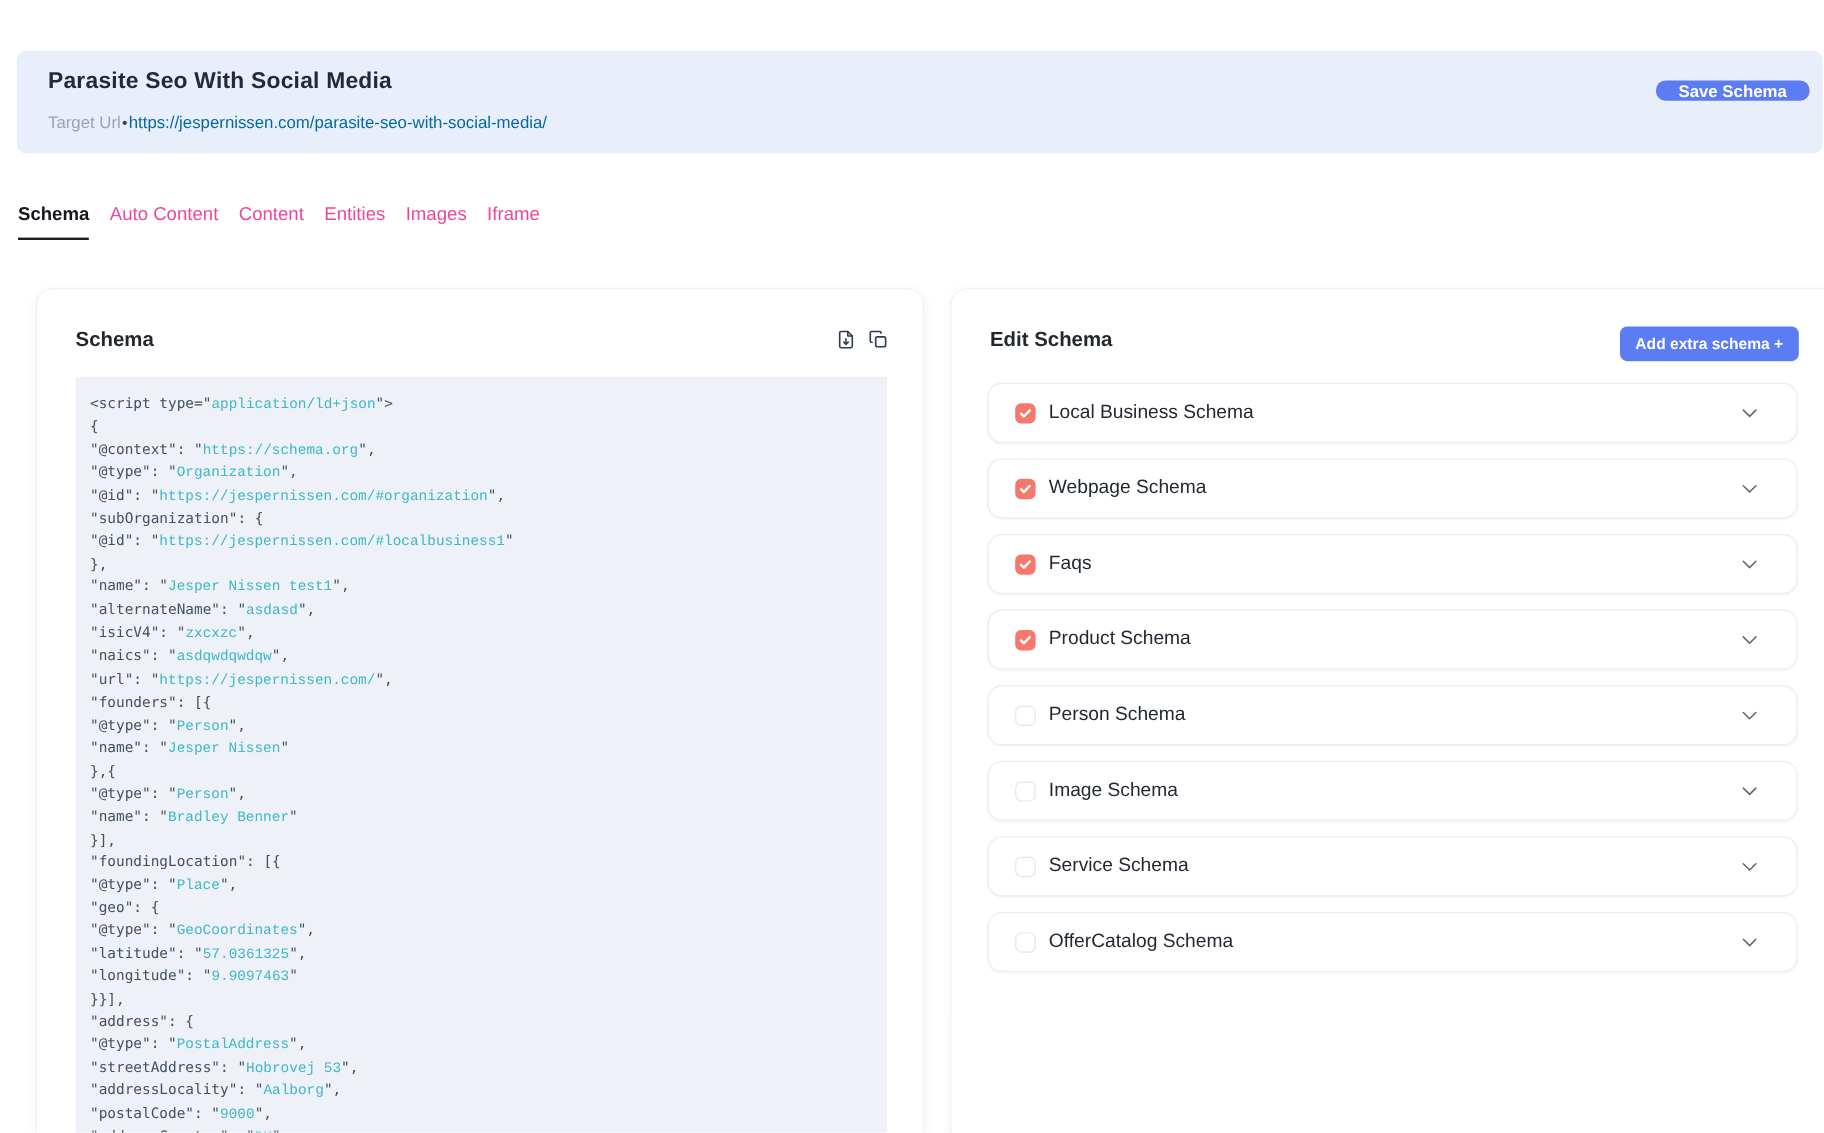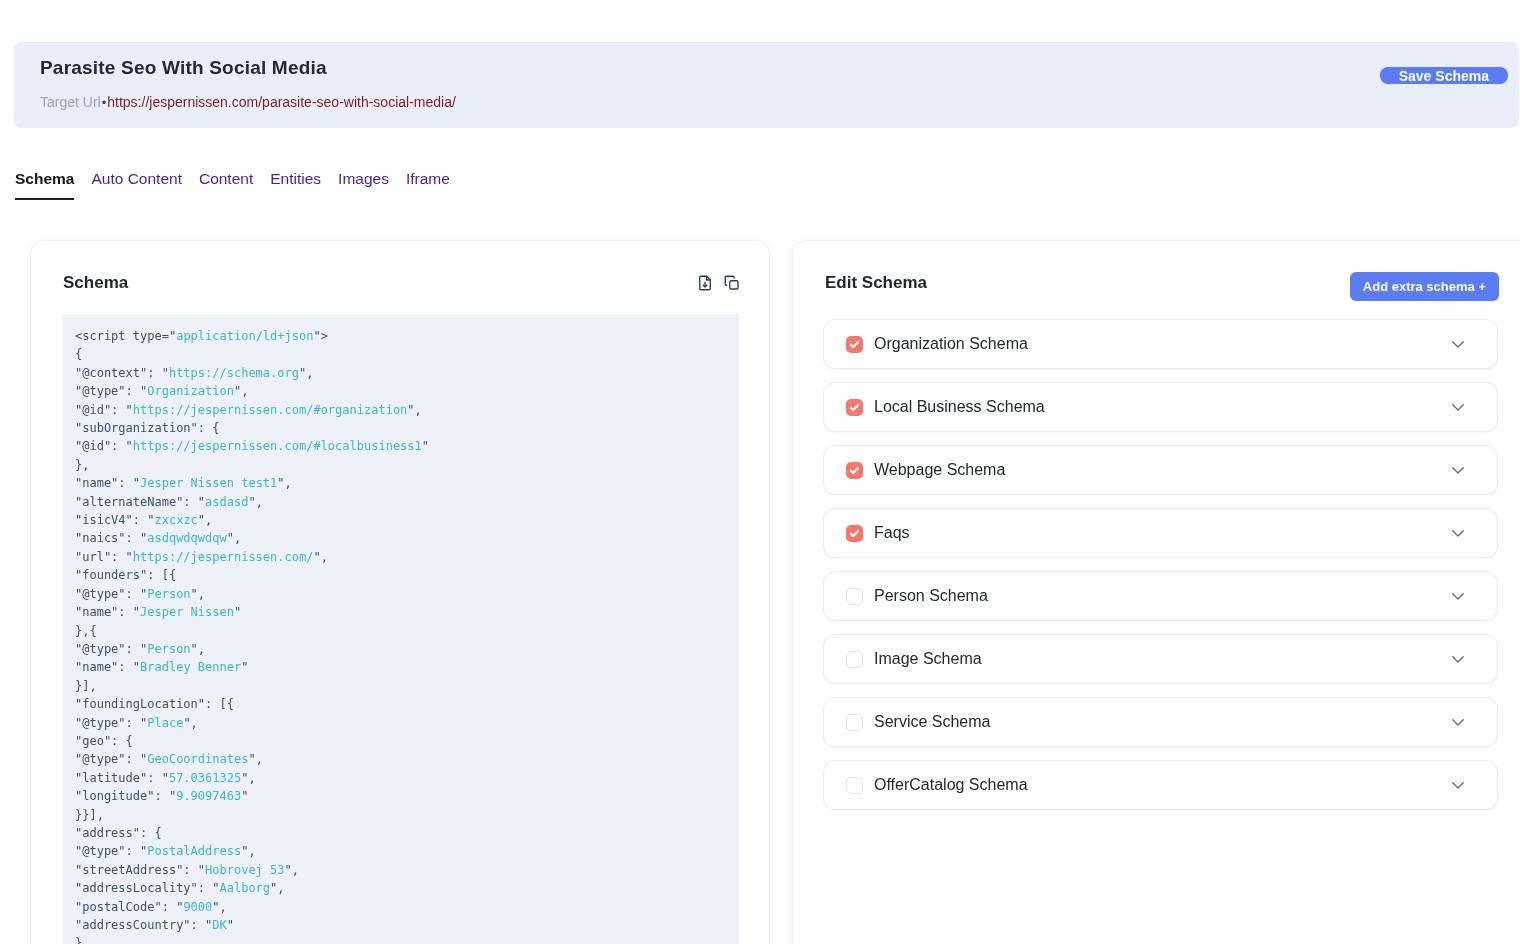--- a/index.html
+++ b/index.html
@@ -7,45 +7,45 @@
        font-family:"Liberation Sans",sans-serif;color:#242a33;}
 
   
   .header{position:absolute;left:14px;top:42px;width:1505px;height:86px;
           background:var(--header-bg);border-radius:8px;}
   .page-title{position:absolute;left:26px;top:15px;font-size:19px;font-weight:700;
               color:#242a33;letter-spacing:.2px;text-align:right;}
   .meta{position:absolute;left:26px;top:52px;display:flex;align-items:center;gap:1px;font-size:14px;}
   .meta .lbl{color:#9aa3b2;}
   .meta .dot{color:#3c424d;font-size:13px;}
-  .meta .url{color:#7f1d1d;}
+  .meta .url{color:#0369a1;}
   .save-btn{position:absolute;right:11px;top:25px;height:17px;padding:0 19px;border:none;
             border-radius:8px;background:var(--accent);color:#fff;font-size:14px;font-weight:600;
             font-family:"Liberation Sans",sans-serif;cursor:pointer;}
 
   
   .tabs{position:absolute;left:15px;top:170px;display:flex;gap:17px;font-size:15.5px;}
-  .tab{padding-bottom:10px;color:#4c1d95;cursor:pointer;border-bottom:2.5px solid transparent;}
+  .tab{padding-bottom:10px;color:#ec4899;cursor:pointer;border-bottom:2.5px solid transparent;}
   .tab.active{color:#14171c;font-weight:600;border-bottom-color:#1a1d22;}
 
   
   .card{position:absolute;background:#fff;border:1px solid #f0f1f4;border-radius:14px;
         box-shadow:0 2px 10px rgba(20,30,50,.05);}
   .card-left{left:30px;top:240px;width:738px;height:740px;}
   .card-right{left:792px;top:240px;width:758px;height:740px;}
   .panel-title{position:absolute;left:32px;top:32px;font-size:17px;font-weight:600;color:#23282f;}
   .panel-icons{position:absolute;top:33px;right:28px;display:flex;gap:9px;}
   .panel-icons svg{display:block;cursor:pointer;}
 
   
   .code{position:absolute;left:32px;top:73px;width:676px;height:667px;background:var(--code-bg);
         padding:13px 12px;box-sizing:border-box;overflow:hidden;white-space:pre;
         font-family:"DejaVu Sans Mono","Liberation Mono",monospace;font-size:12px;line-height:18.4px;
         color:var(--code-plain);}
-  .tok-s{color:var(--code-string);}
+  .tok-s{color:var(--code-string);font-family:Liberation Mono, monospace;}
 
   
   .add-btn{position:absolute;top:31px;right:52px;height:29px;padding:2px 13px;border:none;
            border-radius:6px;background:var(--accent);color:#fff;font-size:13px;font-weight:600;
            font-family:"Liberation Sans",sans-serif;cursor:pointer;}
   .schema-list{position:absolute;left:30px;top:78px;width:675px;}
   .schema-row{display:flex;align-items:center;height:50px;margin-bottom:13px;padding:0 22px;
               box-sizing:border-box;background:#fff;border:1px solid #eaecf0;border-radius:12px;
               box-shadow:0 1px 2px rgba(16,24,40,.04);cursor:pointer;}
   .cbx{width:17px;height:17px;border-radius:5px;flex:0 0 auto;display:flex;align-items:center;
@@ -99,31 +99,20 @@
   <div class="card card-right">
     <div class="panel-title">Edit Schema</div>
     <button class="add-btn">Add extra schema +</button>
     <div class="schema-list" id="schema-list">
         <div class="schema-row">
           <span class="cbx checked">
             <svg width="11" height="11" viewBox="0 0 12 12" fill="none" stroke="#fff" stroke-width="2.2" stroke-linecap="round" stroke-linejoin="round">
               <path d="M2 6.2 4.6 8.8 10 3.2"></path>
             </svg>
           </span>
-          <span class="row-label">Organization Schema</span>
-          <svg class="chev" width="18" height="18" viewBox="0 0 24 24">
-            <path d="M5 9l7 7 7-7" fill="none" stroke="#5f6670" stroke-width="1.7" stroke-linecap="round" stroke-linejoin="round"></path>
-          </svg>
-        </div>
-        <div class="schema-row">
-          <span class="cbx checked">
-            <svg width="11" height="11" viewBox="0 0 12 12" fill="none" stroke="#fff" stroke-width="2.2" stroke-linecap="round" stroke-linejoin="round">
-              <path d="M2 6.2 4.6 8.8 10 3.2"></path>
-            </svg>
-          </span>
           <span class="row-label">Local Business Schema</span>
           <svg class="chev" width="18" height="18" viewBox="0 0 24 24">
             <path d="M5 9l7 7 7-7" fill="none" stroke="#5f6670" stroke-width="1.7" stroke-linecap="round" stroke-linejoin="round"></path>
           </svg>
         </div>
         <div class="schema-row">
           <span class="cbx checked">
             <svg width="11" height="11" viewBox="0 0 12 12" fill="none" stroke="#fff" stroke-width="2.2" stroke-linecap="round" stroke-linejoin="round">
               <path d="M2 6.2 4.6 8.8 10 3.2"></path>
             </svg>
@@ -133,20 +122,31 @@
             <path d="M5 9l7 7 7-7" fill="none" stroke="#5f6670" stroke-width="1.7" stroke-linecap="round" stroke-linejoin="round"></path>
           </svg>
         </div>
         <div class="schema-row">
           <span class="cbx checked">
             <svg width="11" height="11" viewBox="0 0 12 12" fill="none" stroke="#fff" stroke-width="2.2" stroke-linecap="round" stroke-linejoin="round">
               <path d="M2 6.2 4.6 8.8 10 3.2"></path>
             </svg>
           </span>
           <span class="row-label">Faqs</span>
+          <svg class="chev" width="18" height="18" viewBox="0 0 24 24">
+            <path d="M5 9l7 7 7-7" fill="none" stroke="#5f6670" stroke-width="1.7" stroke-linecap="round" stroke-linejoin="round"></path>
+          </svg>
+        </div>
+        <div class="schema-row">
+          <span class="cbx checked">
+            <svg width="11" height="11" viewBox="0 0 12 12" fill="none" stroke="#fff" stroke-width="2.2" stroke-linecap="round" stroke-linejoin="round">
+              <path d="M2 6.2 4.6 8.8 10 3.2"></path>
+            </svg>
+          </span>
+          <span class="row-label">Product Schema</span>
           <svg class="chev" width="18" height="18" viewBox="0 0 24 24">
             <path d="M5 9l7 7 7-7" fill="none" stroke="#5f6670" stroke-width="1.7" stroke-linecap="round" stroke-linejoin="round"></path>
           </svg>
         </div>
         <div class="schema-row">
           <span class="cbx unchecked"></span>
           <span class="row-label">Person Schema</span>
           <svg class="chev" width="18" height="18" viewBox="0 0 24 24">
             <path d="M5 9l7 7 7-7" fill="none" stroke="#5f6670" stroke-width="1.7" stroke-linecap="round" stroke-linejoin="round"></path>
           </svg>

